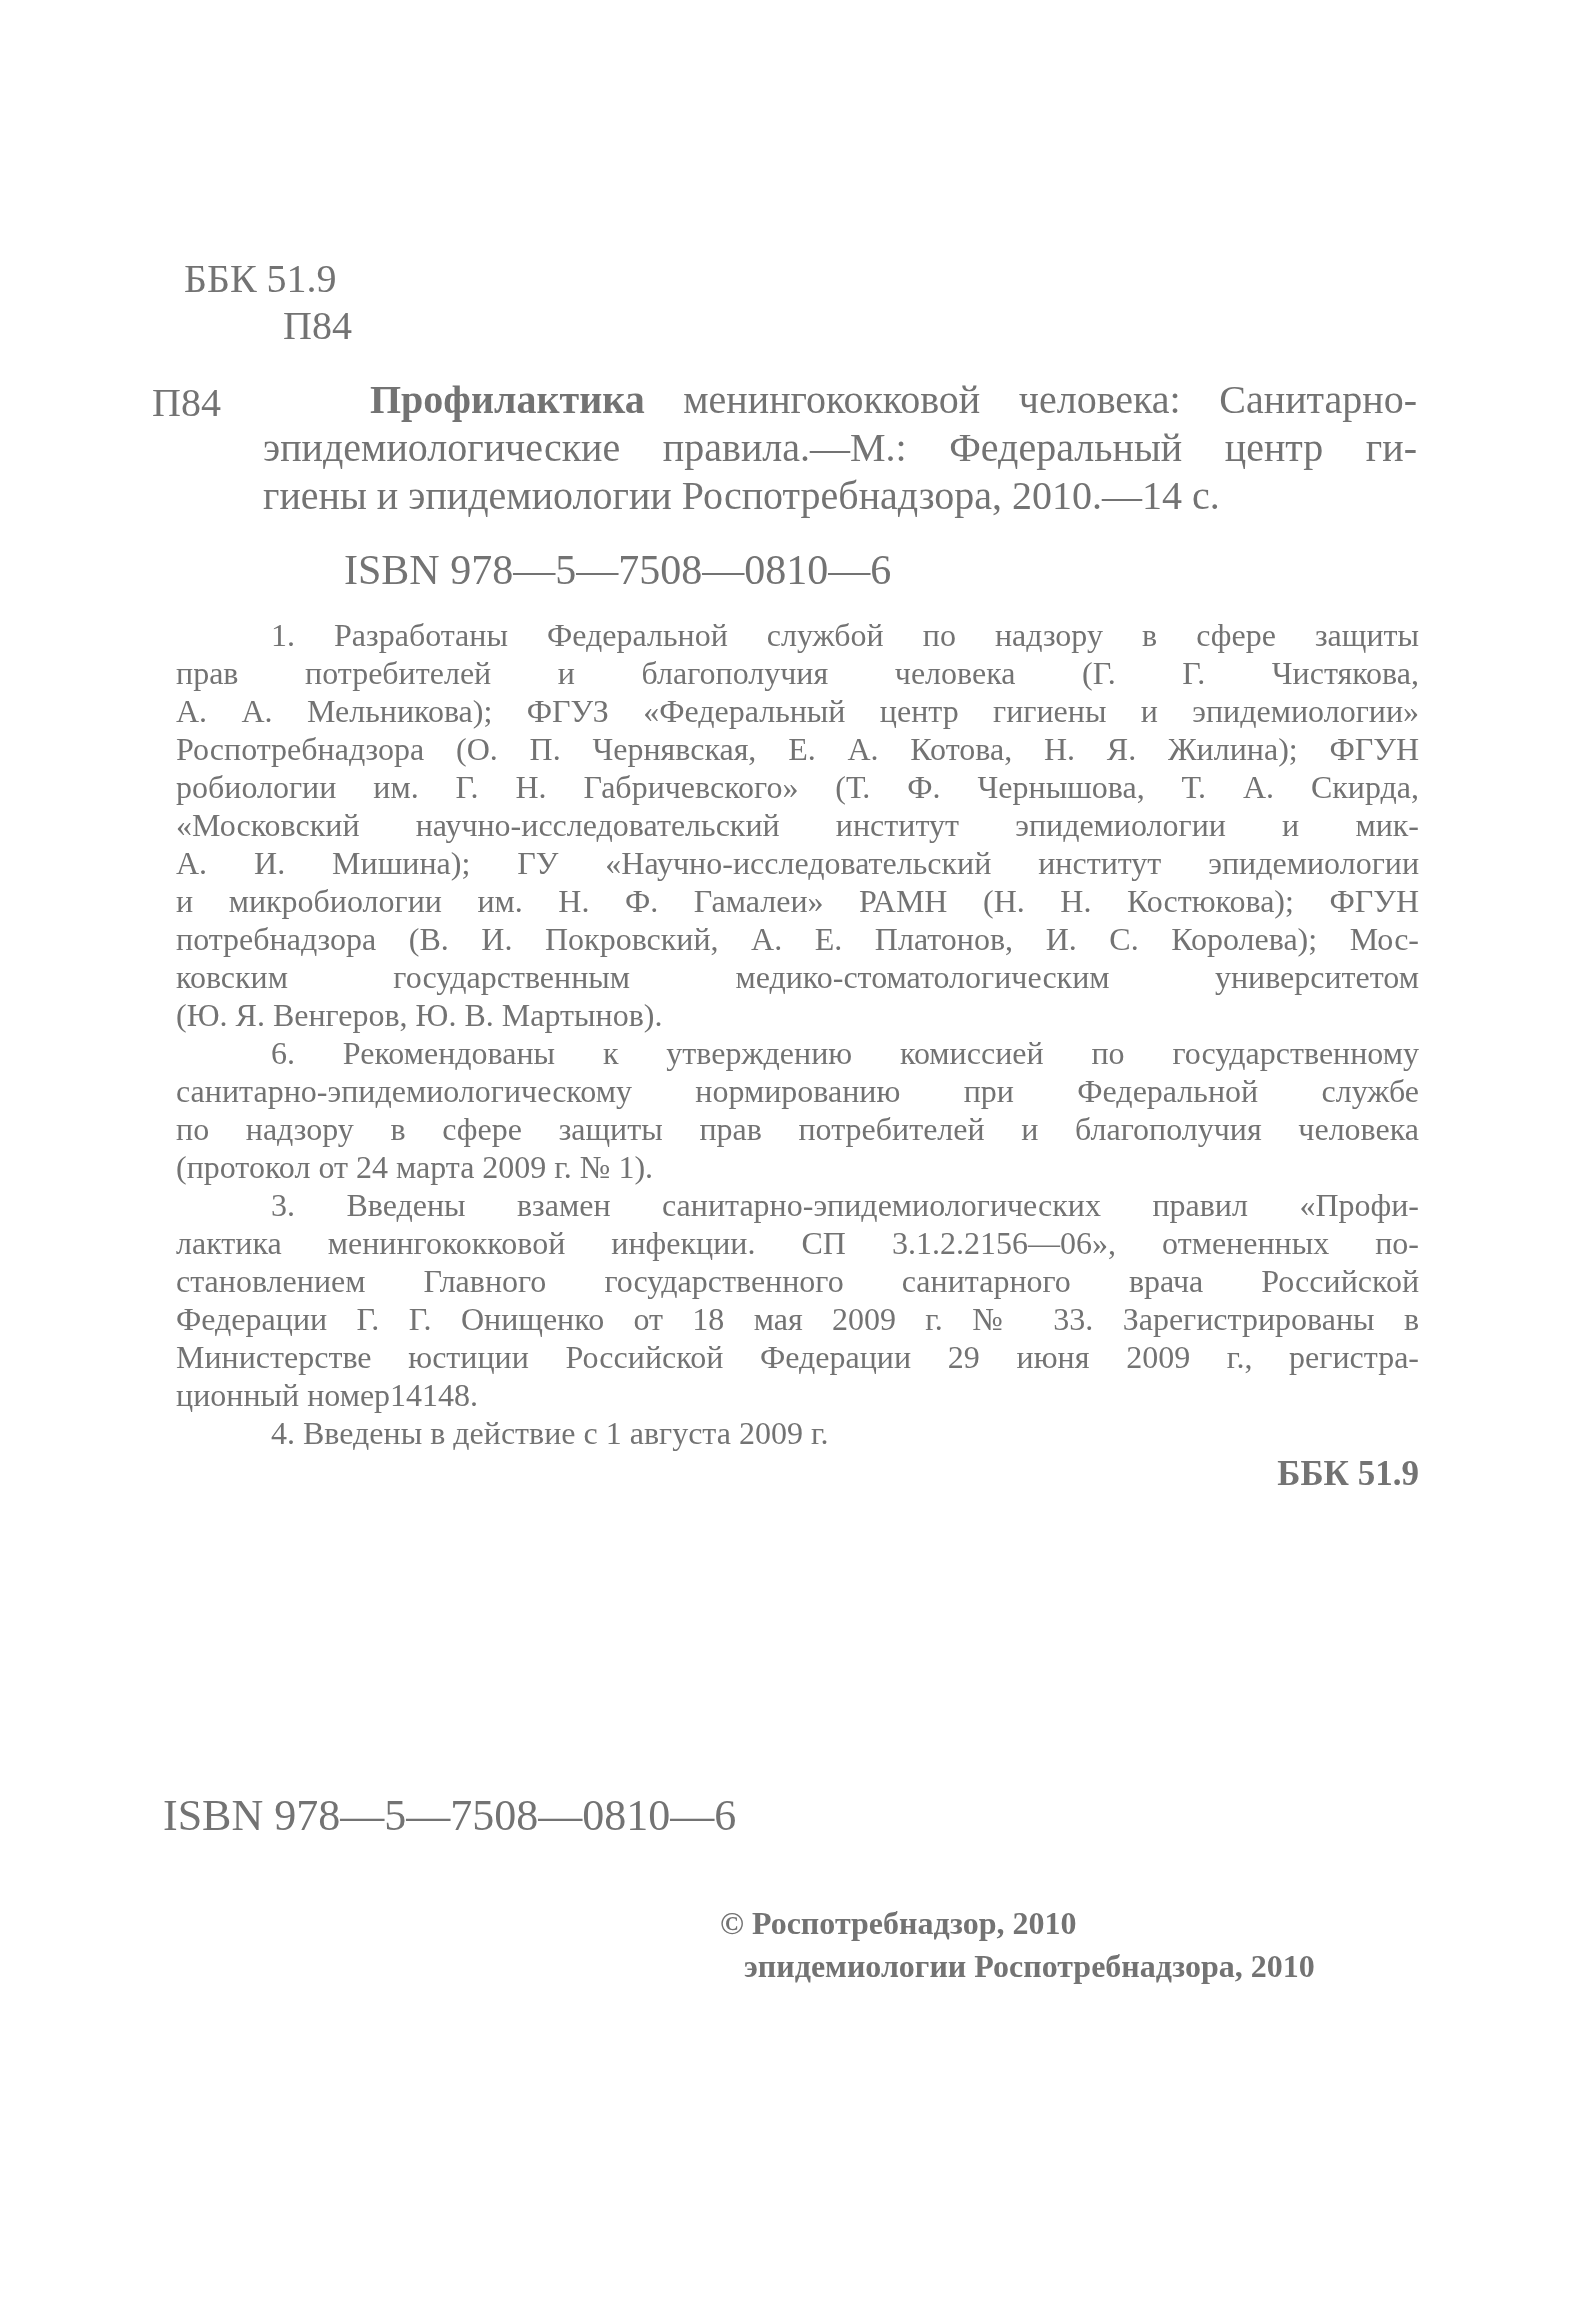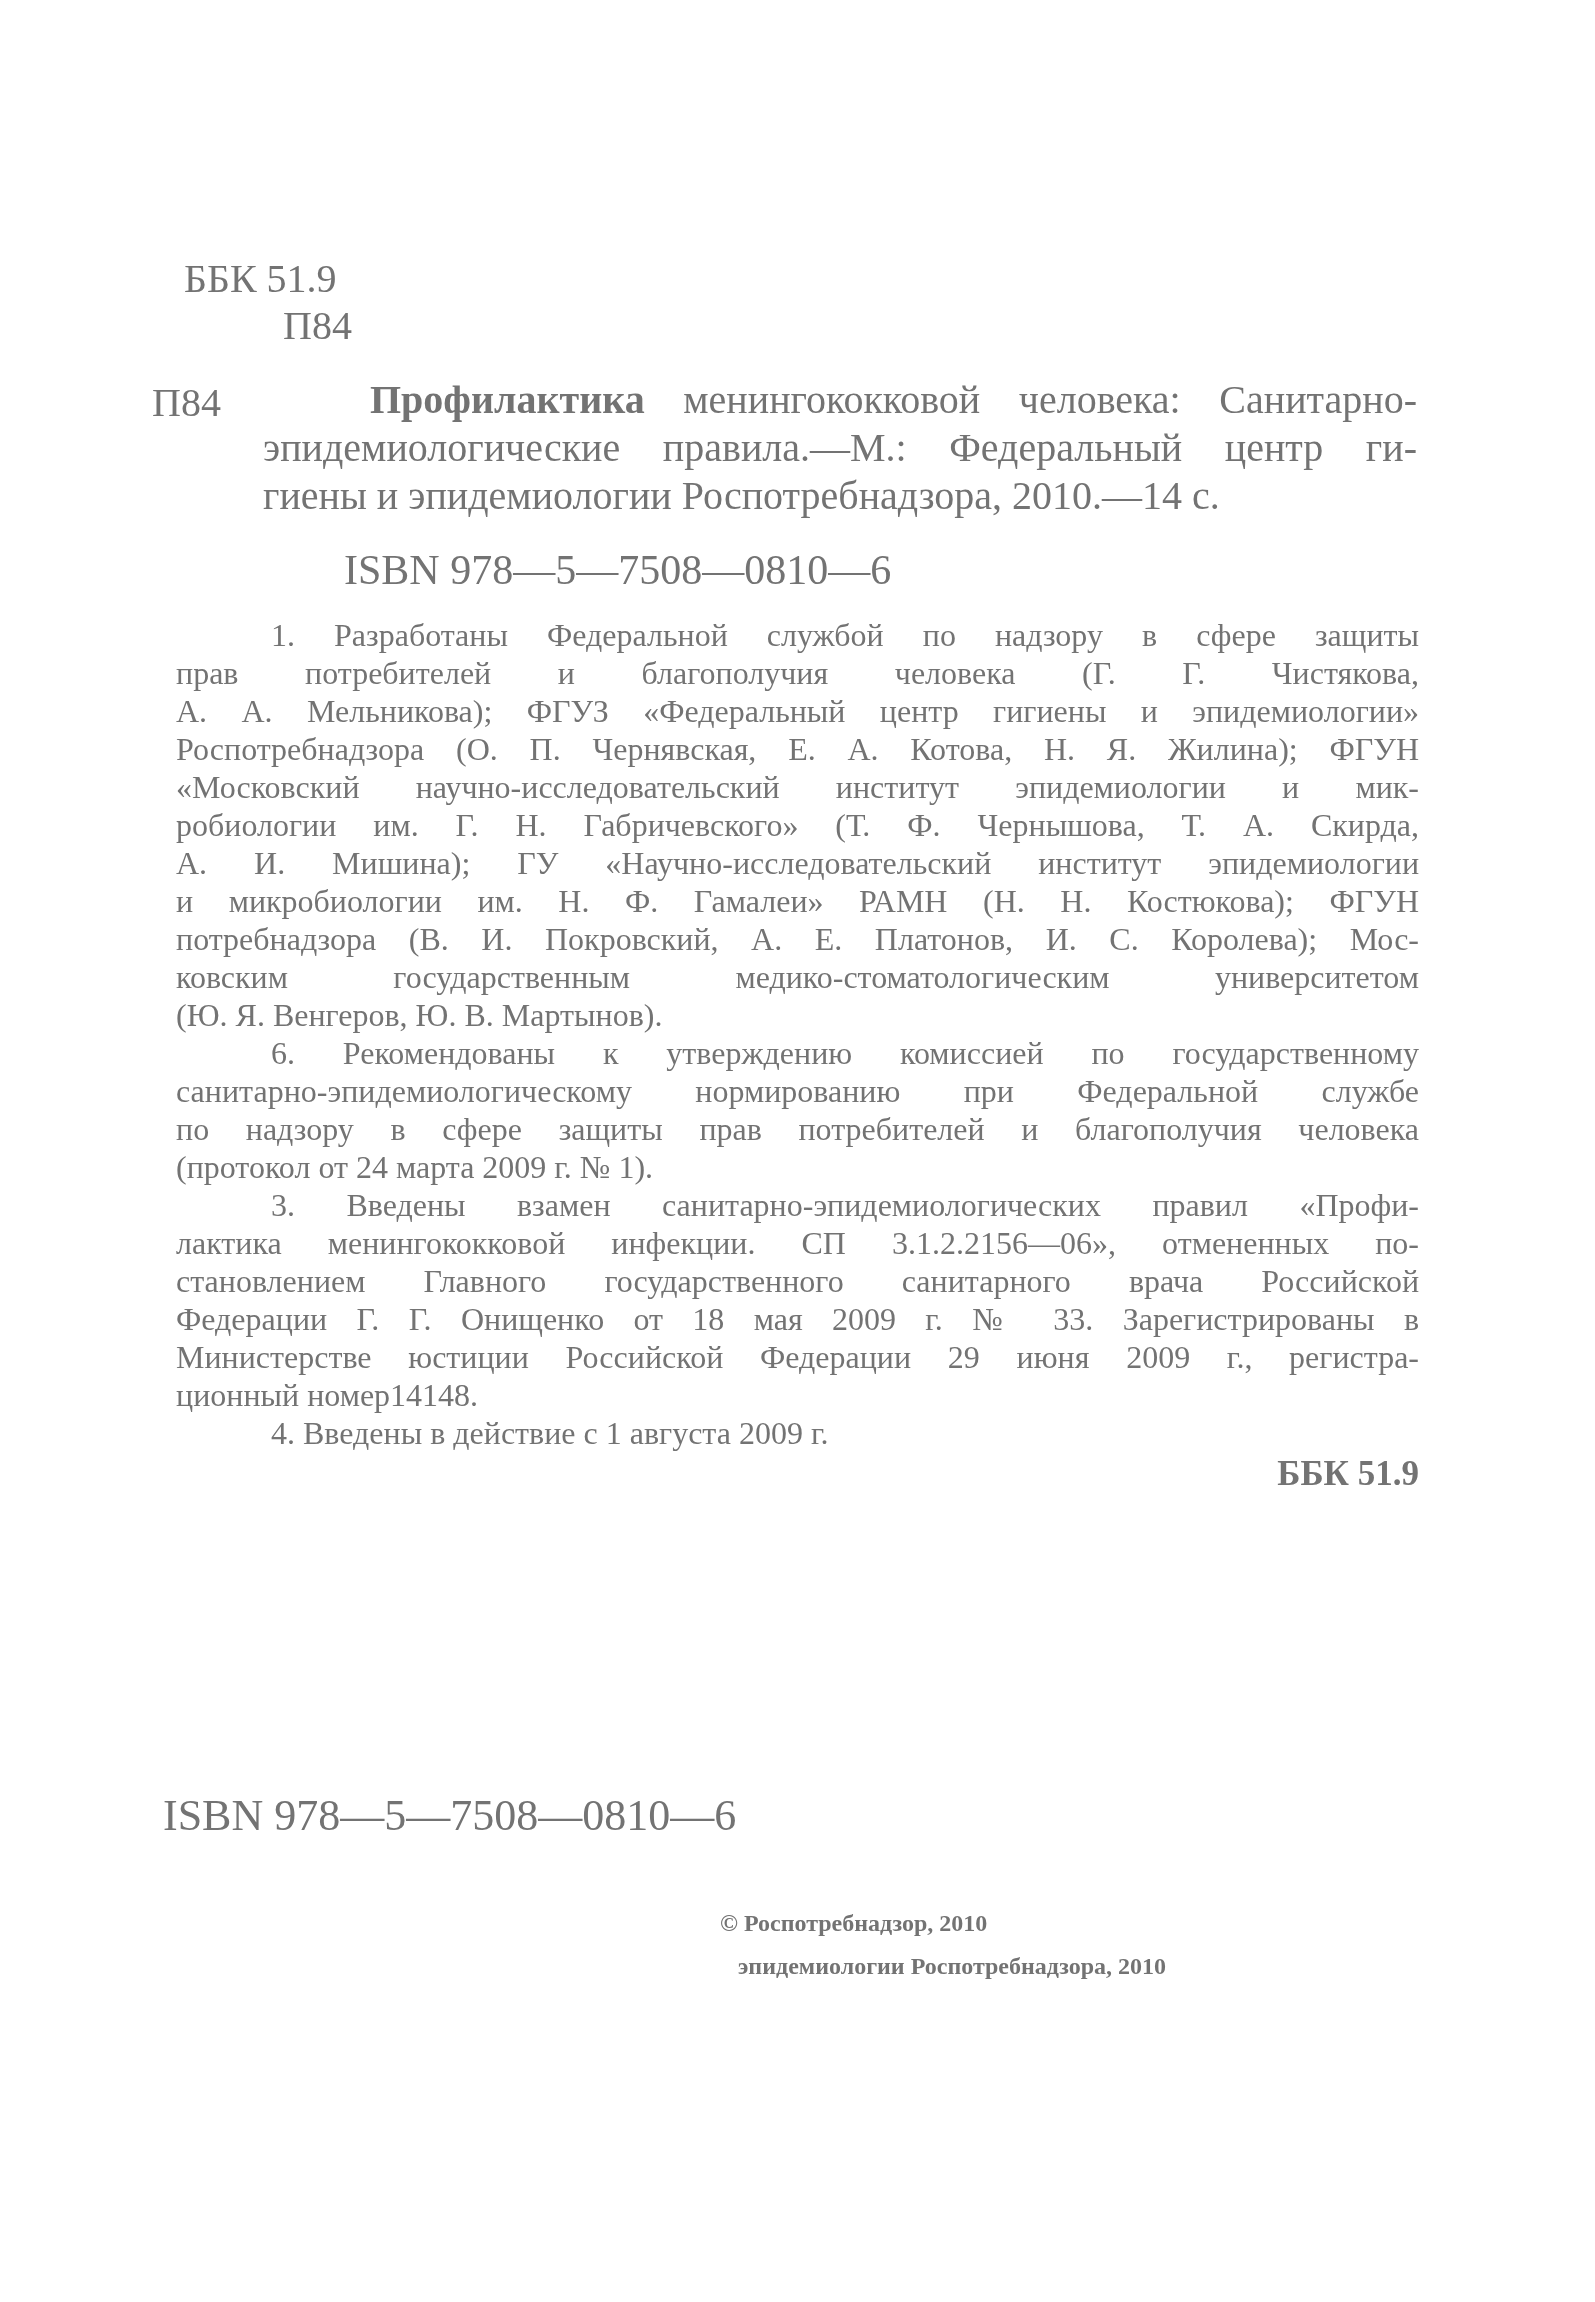--- a/index.html
+++ b/index.html
@@ -18,21 +18,21 @@
   
   .cite-label{position:absolute;left:152px;top:379px;font-size:40px;line-height:48px;}
   .cite-body{position:absolute;left:263px;top:376px;width:1154px;font-size:40px;line-height:48px;--ind:107px;}
   
   .isbn-top{position:absolute;left:344px;top:546px;font-size:42px;line-height:49px;}
   .isbn-bottom{position:absolute;left:163px;top:1790px;font-size:44px;line-height:51px;}
   
   .body-block{position:absolute;left:176px;top:616px;width:1243px;font-size:32px;line-height:38px;--ind:95px;}
   .bbk-right{text-align:right;font-weight:bold;font-size:35px;line-height:39px;padding-top:1.9px;}
   
-  .copyright{position:absolute;left:720px;top:1902px;font-size:24px;line-height:43px;font-weight:bold;}
+  .copyright{position:absolute;left:720px;top:1902px;font-size:32px;line-height:43px;font-weight:bold;}
   
   .para .tline{text-align:justify;text-align-last:justify;}
   .para .tline.last{text-align-last:left;}
   .para.noj .tline{text-align:justify;text-align-last:left;}
   .para .tline.find{text-indent:var(--ind,95px);}
   .tline span.b{font-weight:bold;}
   .tline span.i{}
 </style>
 </head>
 <body>
@@ -53,22 +53,22 @@
     </div>
 
   <div class="isbn-top">ISBN 978—5—7508—0810—6</div>
 
   <div class="body-block">
     <div class="para">
         <div class="tline find"><span>1. Разработаны Федеральной службой по надзору в сфере защиты</span></div>
         <div class="tline"><span>прав потребителей и благополучия человека (Г. Г. Чистякова,</span></div>
         <div class="tline"><span>А. А. Мельникова); ФГУЗ «Федеральный центр гигиены и эпидемиологии»</span></div>
         <div class="tline"><span>Роспотребнадзора (О. П. Чернявская, Е. А. Котова, Н. Я. Жилина); ФГУН</span></div>
+        <div class="tline"><span>робиологии им. Г. Н. Габричевского» (Т. Ф. Чернышова, Т. А. Скирда,</span></div>
         <div class="tline"><span>«Московский научно-исследовательский институт эпидемиологии и мик-</span></div>
-        <div class="tline"><span>робиологии им. Г. Н. Габричевского» (Т. Ф. Чернышова, Т. А. Скирда,</span></div>
         <div class="tline"><span>А. И. Мишина); ГУ «Научно-исследовательский институт эпидемиологии</span></div>
         <div class="tline"><span class="i">и микробиологии им. Н. Ф. Гамалеи»</span><span> РАМН (Н. Н. Костюкова); ФГУН</span></div>
         <div class="tline"><span>потребнадзора (В. И. Покровский, А. Е. Платонов, И. С. Королева); Мос-</span></div>
         <div class="tline"><span>ковским государственным медико-стоматологическим университетом</span></div>
         <div class="tline last"><span>(Ю. Я. Венгеров, Ю. В. Мартынов).</span></div>
       </div>
     <div class="para">
         <div class="tline find"><span>6. Рекомендованы к утверждению комиссией по государственному</span></div>
         <div class="tline"><span>санитарно-эпидемиологическому нормированию при Федеральной службе</span></div>
         <div class="tline"><span>по надзору в сфере защиты прав потребителей и благополучия человека</span></div>

